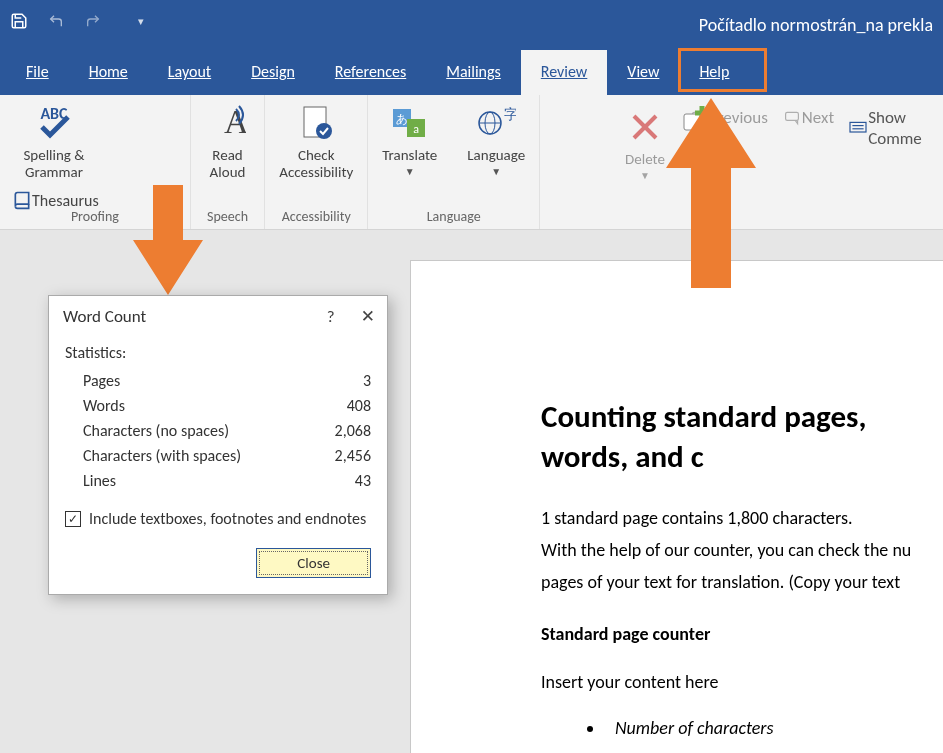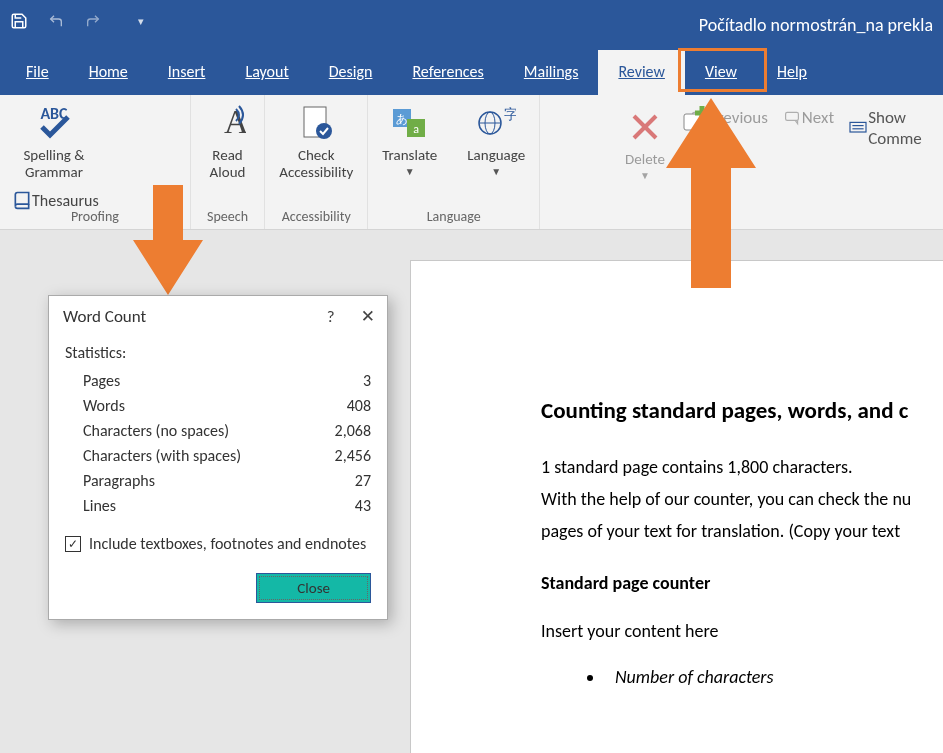--- a/index.html
+++ b/index.html
@@ -33,37 +33,37 @@
   .wc-highlight { border: 2px solid #ed7d31; padding: 2px 4px; display:flex; align-items:center; gap:6px; background:#fff; }
 
   .language-row { display:flex; gap:18px; }
   .dropdown-caret { font-size: 10px; color:#555; margin-top:2px; }
 
   .comments-stack { display:flex; gap:6px; align-items:flex-start; }
   .comments-stack .small-btn { font-size:17px; color:#555; }
 
   .workspace { background: #e6e6e6; position: absolute; top: 230px; left:0; right:0; bottom:0; }
   .page { background:#fff; position:absolute; top:30px; left:410px; right:0; bottom:0; padding: 135px 0 0 130px; border:1px solid #c8c8c8; border-right:none; border-bottom:none; overflow:hidden; }
-  .doc-h { font-size:23px; font-weight:bold; color:#000; margin-bottom:28px; line-height:1.3; }
+  .doc-h { font-size:31px; font-weight:bold; color:#000; margin-bottom:28px; line-height:1.3; }
   .doc-p { font-size:18px; color:#000; margin-bottom:6px; line-height:1.45; }
   .doc-b { font-size:18px; font-weight:bold; margin-top:26px; margin-bottom:22px; }
   .doc-gap { margin-top:22px; }
   .doc-ul { list-style: disc; padding-left: 64px; margin-top:22px; }
   .doc-ul li { font-size:18px; font-style:italic; margin-bottom:9px; padding-left:10px; }
 
   .dialog { position:absolute; top:295px; left:48px; width:340px; background:#fff; border:1px solid #aaa; box-shadow: 4px 4px 14px rgba(0,0,0,0.25); z-index:20; }
   .dlg-title { display:flex; align-items:center; justify-content:space-between; padding:10px 12px 10px 14px; font-size:17px; color:#333; }
   .dlg-title .right { display:flex; gap:26px; font-size:17px; color:#444; }
   .dlg-body { padding: 6px 16px 16px; font-size:16px; color:#333; }
   .dlg-body .lbl { margin-bottom:6px; }
   .stat-row { display:flex; justify-content:space-between; padding:3px 0 3px 18px; }
   .chk-row { display:flex; align-items:center; gap:8px; margin-top:16px; font-size:16px; }
   .chk { width:16px; height:16px; border:1px solid #333; display:flex; align-items:center; justify-content:center; font-size:12px; }
   .dlg-btn-row { display:flex; justify-content:flex-end; margin-top:20px; }
-  .dlg-btn { border:1px solid #2b579a; outline:1px dotted #666; outline-offset:-4px; background:#14b8a6; padding:5px 40px; font-size:15px; cursor:pointer; }
+  .dlg-btn { border:1px solid #2b579a; outline:1px dotted #666; outline-offset:-4px; background:#fef9c3; padding:5px 40px; font-size:15px; cursor:pointer; }
 
   .arrow { position:absolute; z-index:15; pointer-events:none; }
 
   .svg-icon { display:block; }
 </style>
 </head>
 <body>
 
 <div class="titlebar">
   <div class="qat">
@@ -87,21 +87,20 @@
         </svg>
     </span>
     <span class="icon" style="font-size:11px; margin-left:18px; opacity:.8">▾</span>
   </div>
   <div class="doc-title">Počítadlo normostrán_na prekla</div>
 </div>
 
 <div class="tabsbar">
   <div class="tab">File</div>
   <div class="tab">Home</div>
-  <div class="tab">Insert</div>
   <div class="tab">Layout</div>
   <div class="tab">Design</div>
   <div class="tab">References</div>
   <div class="tab">Mailings</div>
   <div class="tab active">Review</div>
   <div class="tab">View</div>
   <div class="tab">Help</div>
 </div>
 <div class="tab-highlight" style="top:48px; left:678px; width:89px; height:44px;"></div>
 
@@ -292,24 +291,20 @@
       </div>
     <div class="stat-row">
         <span>Characters (no spaces)</span>
         <span>2,068</span>
       </div>
     <div class="stat-row">
         <span>Characters (with spaces)</span>
         <span>2,456</span>
       </div>
     <div class="stat-row">
-        <span>Paragraphs</span>
-        <span>27</span>
-      </div>
-    <div class="stat-row">
         <span>Lines</span>
         <span>43</span>
       </div>
     <div class="chk-row">
       <span class="chk">✓</span>
       <span>Include textboxes, footnotes and endnotes</span>
     </div>
     <div class="dlg-btn-row">
       <div class="dlg-btn">Close</div>
     </div>

